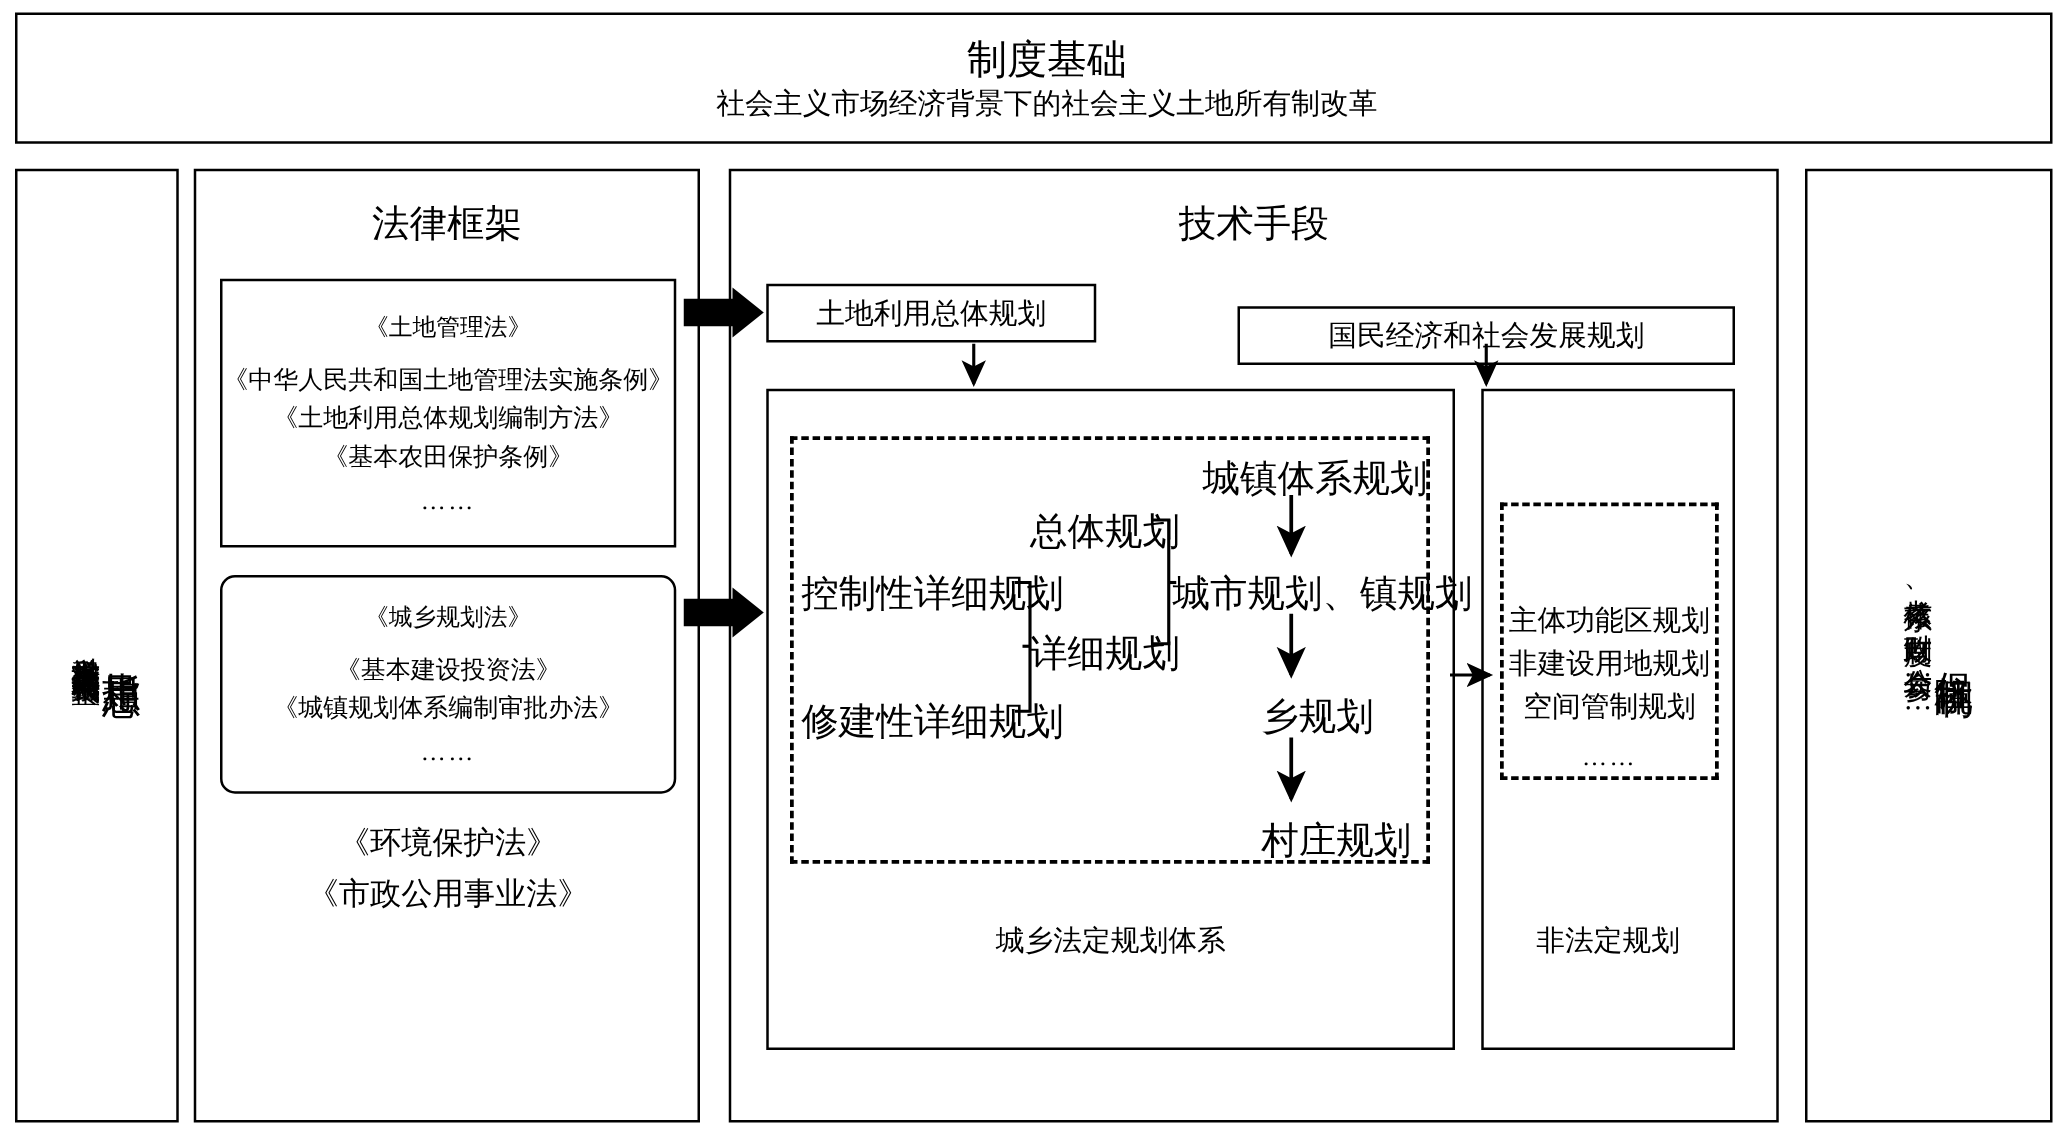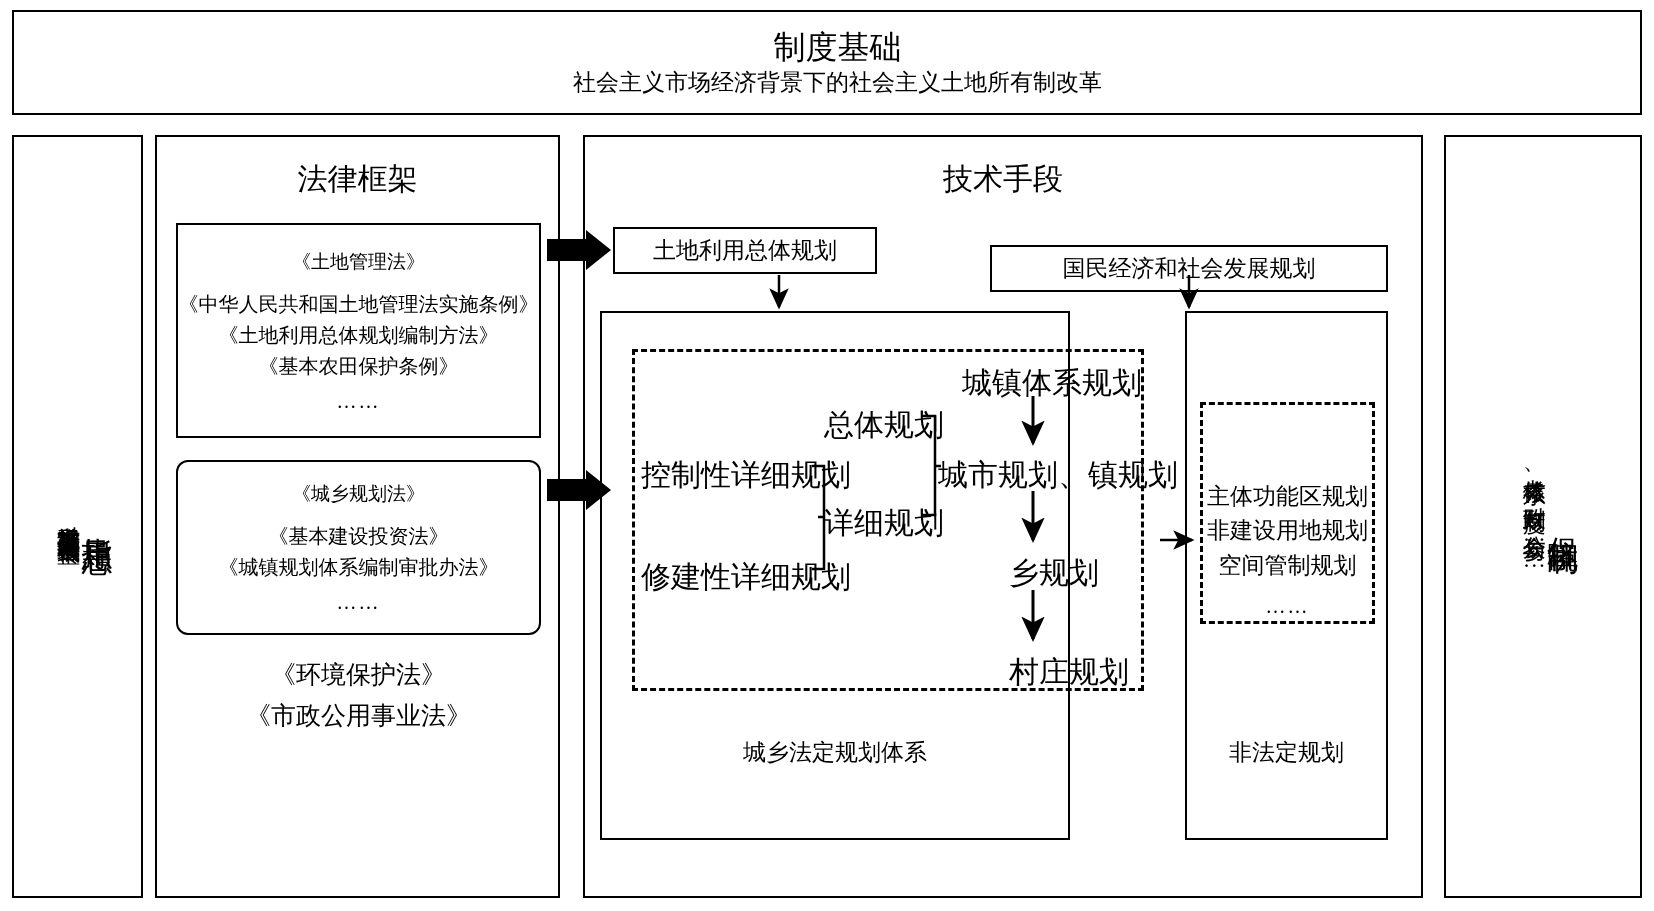--- a/index.html
+++ b/index.html
@@ -84,21 +84,21 @@
   </div>
 
   <div class="topbox" style="left:613px;top:227px;width:264px;height:47px;">
     <span>土地利用总体规划</span>
   </div>
 
   <div class="topbox" style="left:990px;top:245px;width:398px;height:47px;">
     <span>国民经济和社会发展规划</span>
   </div>
 
-  <div class="bx" style="left:600px;top:311px;width:470px;height:529px;">
+  <div class="bx" style="left:613px;top:311px;width:551px;height:529px;">
     <div class="boxlabel" style="bottom:70px;">城乡法定规划体系</div>
   </div>
 
   <div class="dashbox" style="left:632px;top:349px;width:512px;height:342px;"></div>
 
   <div class="node" style="left:824px;top:405px;">总体规划</div>
   <div class="node" style="left:824px;top:503px;">详细规划</div>
   <div class="node" style="left:641px;top:455px;">控制性详细规划</div>
   <div class="node" style="left:641px;top:557px;text-align:center;">修建性详细规划</div>
 

